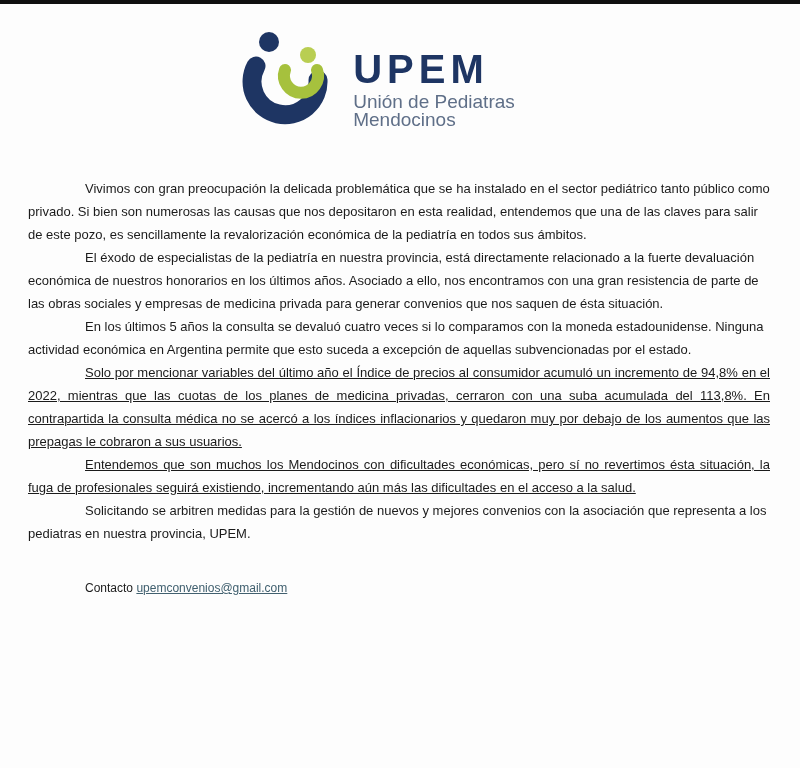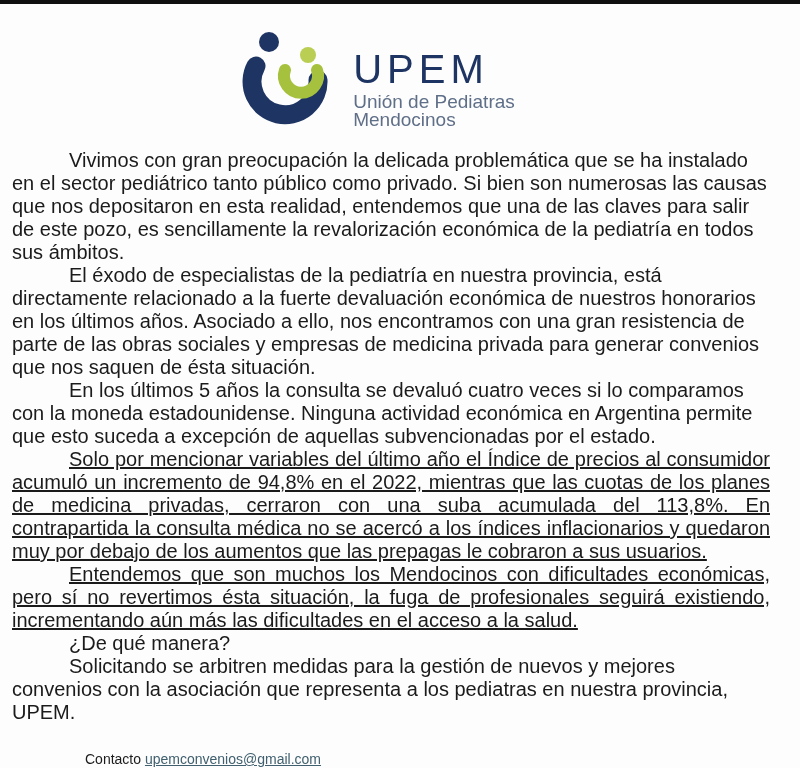--- a/index.html
+++ b/index.html
@@ -30,48 +30,48 @@
     justify-content:center;
     align-items:flex-start;
     position:relative;
     left:-22px;
     gap:12px;
   }
   .logo-icon{width:100px;height:95px;flex:0 0 auto;}
   .logo-text{display:flex;flex-direction:column;margin-top:18px;}
   .logo-acronym{
     font-size:40px;
-    font-weight:normal;
+    font-weight:bold;
     letter-spacing:5px;
     color:var(--navy);
     line-height:42px;
   }
   .logo-subtitle{
     font-size:19px;
     color:var(--subtitle);
     line-height:18px;
     margin-top:3px;
     font-weight:500;
   }
   .letter{
-    margin-top:20px;
-    padding:0 30px 0 12px;
-    font-size:20px;
+    margin-top:48px;
+    padding:0 30px 0 28px;
+    font-size:13px;
     line-height:23px;
   }
   .letter p{
     margin:0;
     text-indent:57px;
     text-align:left;
   }
   .letter p.justify{text-align:justify;text-decoration:underline;}
   .contact-line{
-    margin-top:24px;
+    margin-top:32px;
     padding:0 22px 0 28px;
-    font-size:14px;
+    font-size:12px;
     line-height:23px;
     text-indent:57px;
   }
   .contact-email{
     color:var(--link);
     text-decoration:underline;
     cursor:pointer;
   }
 </style>
 </head>
@@ -98,21 +98,20 @@
     </div>
   </div>
 </header>
 
 <main class="letter">
   <p>Vivimos con gran preocupación la delicada problemática que se ha instalado en el sector pediátrico tanto público como privado. Si bien son numerosas las causas que nos depositaron en esta realidad, entendemos  que una de las claves para salir de este pozo, es sencillamente la revalorización económica de la pediatría en todos sus ámbitos.</p>
   <p>El éxodo de especialistas de la pediatría en nuestra provincia, está directamente relacionado a la fuerte devaluación económica de nuestros honorarios en los últimos años. Asociado a ello, nos encontramos con una gran resistencia de parte de las obras sociales y empresas de medicina privada para generar convenios que nos saquen de ésta situación.</p>
   <p>En los últimos 5 años la consulta se devaluó cuatro veces si lo comparamos con la moneda estadounidense. Ninguna actividad económica en Argentina permite que esto suceda a excepción de aquellas subvencionadas por el estado.</p>
   <p class="justify">Solo por mencionar variables del último año el Índice de precios al consumidor acumuló un incremento de 94,8% en el 2022, mientras que las cuotas de los planes de medicina privadas, cerraron con una suba acumulada del 113,8%. En contrapartida la consulta médica no se acercó a los índices inflacionarios y quedaron muy por debajo de los aumentos que las prepagas le cobraron a sus usuarios.</p>
   <p class="justify">Entendemos que son muchos los Mendocinos con dificultades económicas, pero sí no revertimos ésta situación, la fuga de profesionales seguirá existiendo, incrementando aún más las dificultades en el acceso a la salud.</p>
-  <p>¿De qué manera?</p>
   <p>Solicitando se arbitren medidas para la gestión de nuevos y mejores convenios con la asociación que representa a los pediatras en nuestra provincia, UPEM.</p>
 </main>
 
 <footer class="contact-line">
   <span>Contacto</span>
   <span> </span>
   <a class="contact-email">upemconvenios@gmail.com</a>
 </footer>
 
 </body></html>

